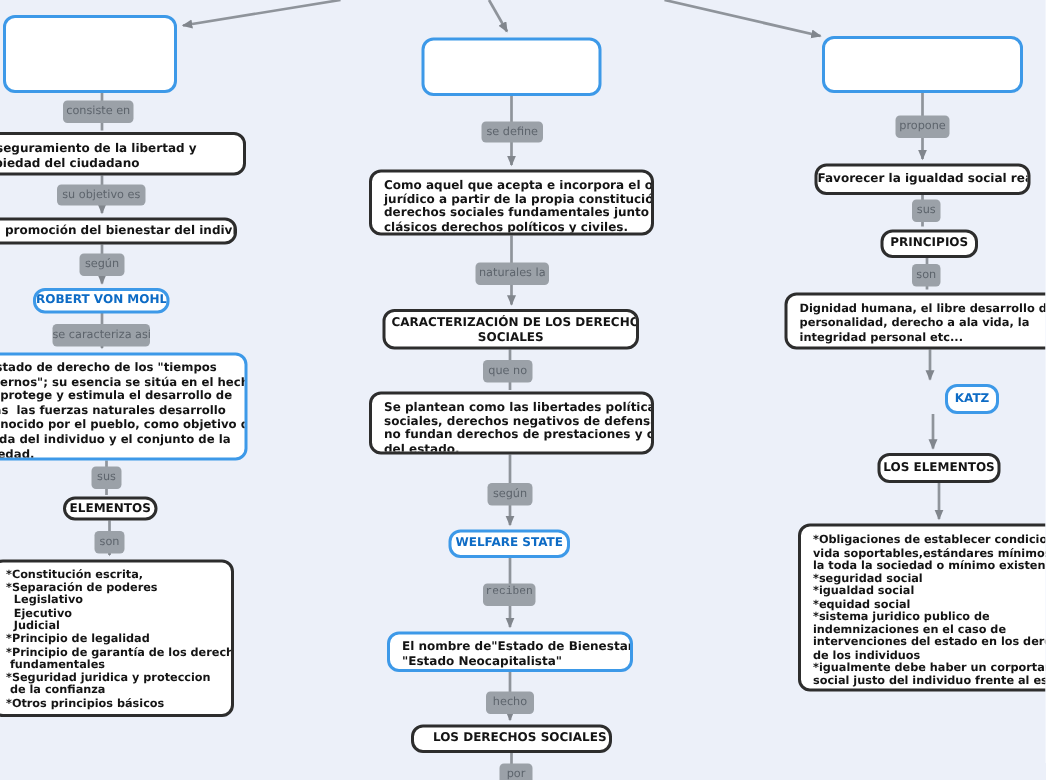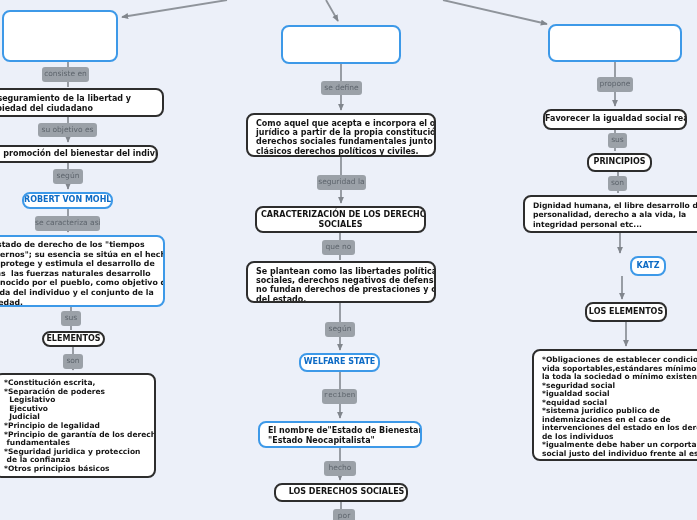--- a/index.html
+++ b/index.html
@@ -127,21 +127,21 @@
     
   </div>
 
   <div class="rlabel" style="left:321px;top:81px;width:41px;height:14px;line-height:14px;">se define</div>
 
   <div class="node dark f8" style="left:246px;top:113px;width:190px;height:44px;">Como aquel que acepta e incorpora el orden
 jurídico a partir de la propia constitución,
 derechos sociales fundamentales junto a los
 clásicos derechos políticos y civiles.</div>
 
-  <div class="rlabel" style="left:317px;top:175px;width:49px;">seguridad la</div>
+  <div class="rlabel" style="left:317px;top:175px;width:49px;">naturales la</div>
 
   <div class="node dark ctr one" style="left:255px;top:206px;width:171px;height:27px;line-height:10px;padding:2px 4px;">CARACTERIZACIÓN DE LOS DERECHOS
 SOCIALES</div>
 
   <div class="rlabel" style="left:322px;top:240px;width:33px;">que no</div>
 
   <div class="node dark f8" style="left:246px;top:261px;width:190px;height:42px;">Se plantean como las libertades políticas y
 sociales, derechos negativos de defensa, si
 no fundan derechos de prestaciones y cargo
 del estado.</div>

